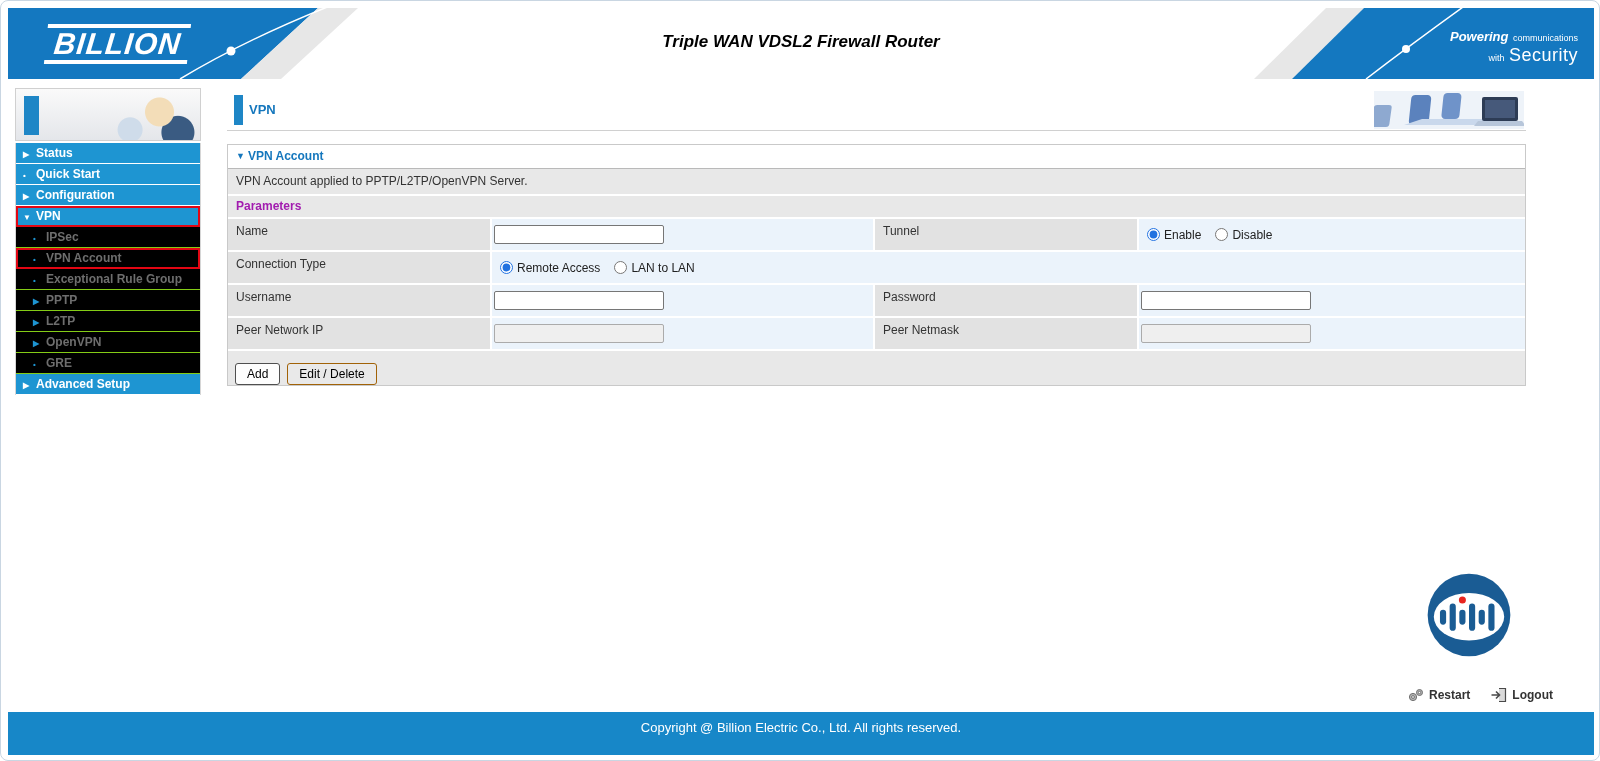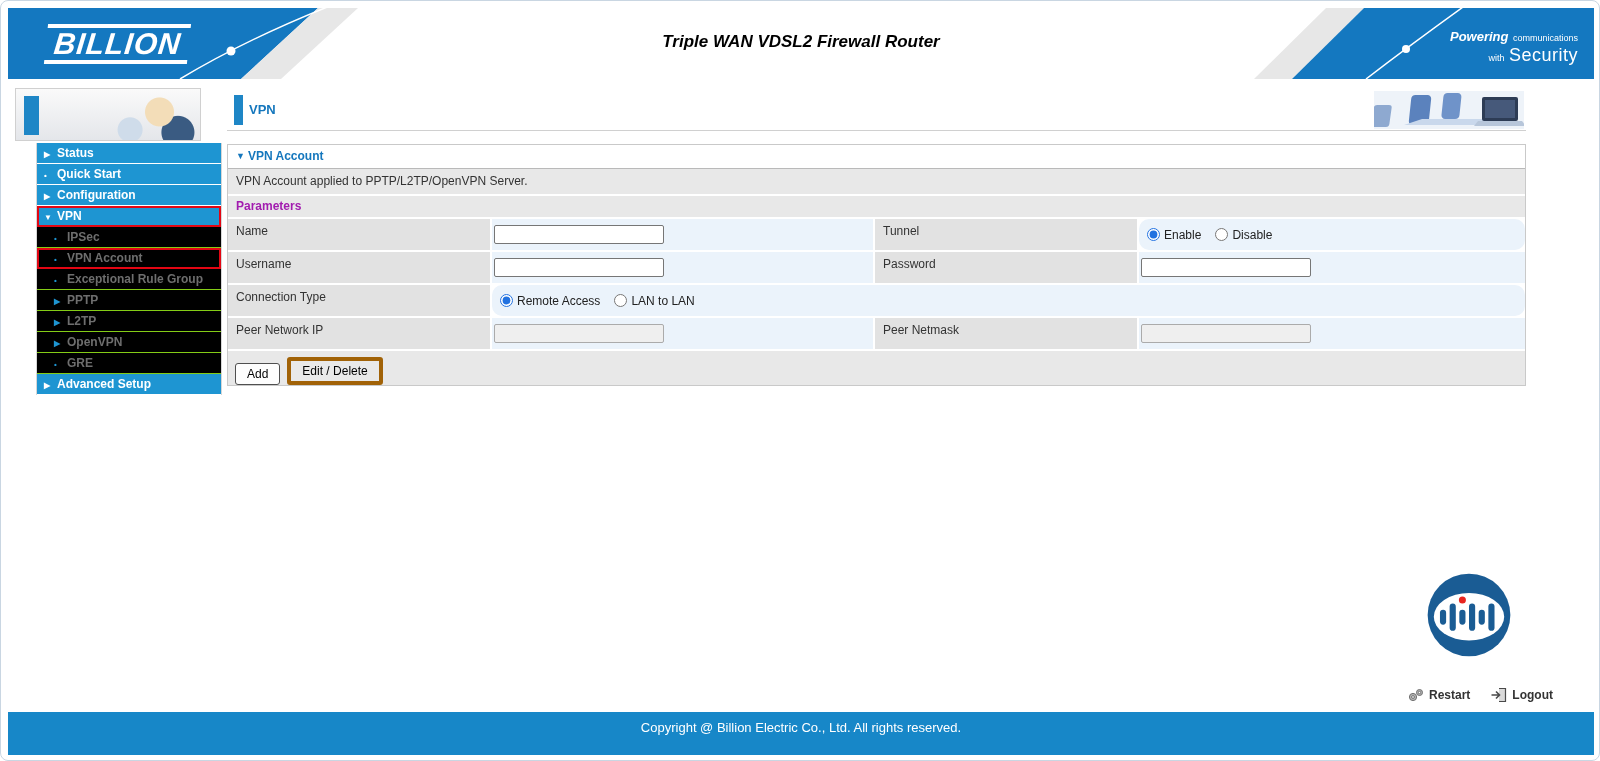--- a/index.html
+++ b/index.html
@@ -26,21 +26,21 @@
   .side-photo { position:absolute; left:14px; top:87px; width:186px; height:53px;
                 border:1px solid #d0d0d0;
                 background:
                   radial-gradient(circle at 78% 45%, #f3ddb8 0 14px, rgba(243,221,184,0) 15px),
                   radial-gradient(circle at 88% 85%, #3a5b82 0 16px, rgba(58,91,130,0) 17px),
                   radial-gradient(circle at 62% 80%, #cfdcea 0 12px, rgba(207,220,234,0) 13px),
                   linear-gradient(180deg,#fafafa,#e4e6ea); }
   .side-photo .bar { position:absolute; left:8px; top:7px; width:15px; height:39px; background:#1e86c6; }
 
   .menu { position:absolute; left:14px; top:142px; width:186px; border-left:1px solid #d6d6d6;
-          border-right:1px solid #d6d6d6;margin-left:21px; }
+          border-right:1px solid #d6d6d6; }
   .mi { height:21px; line-height:21px; font-size:12px; font-weight:bold; cursor:pointer;
         white-space:nowrap; overflow:hidden; }
   .mi .g { display:inline-block; width:10px; margin-right:3px; font-size:8px; vertical-align:0.5px; }
   .mi.blue { background:#1e95d2; color:#fff; padding-left:7px; border-bottom:1px solid #fff; }
   .mi.blue .g { color:#fff; }
   .mi.sub { background:#000000; color:#6e6e6e; padding-left:17px; border-bottom:1px solid #84cc16; }
   .mi.sub .g { color:#1e95d2; }
   .mi.boxed { outline:2px solid #e30613; outline-offset:-2px; }
 
   
@@ -57,33 +57,33 @@
   .sec-hdr .tri { display:inline-block; font-size:9px; margin-right:3px; vertical-align:1px; }
   .row-gray { background:#e8e8e8; border-bottom:2px solid #fff; font-size:12px; color:#333;
               padding-left:8px; }
   .row-desc { height:27px; line-height:25px; }
   .row-params { height:23px; line-height:21px; font-weight:bold; color:#a21caf; }
 
   .frow { display:flex; gap:2px; border-bottom:2px solid #fff; background:#fff; height:33px; }
   .fl { width:262px; background:#e2e2e2; font-size:12px; color:#333; line-height:25px;
         padding-left:8px; flex:none; }
   .fv { background:#ebf3fb; flex:1 1 auto; display:flex; align-items:center; padding-left:2px; }
-  .fv.pad { padding-left:8px;border-radius:10px; }
+  .fv.pad { padding-left:8px; }
   .fv1 { width:381px; flex:none; }
   .txt { width:170px; height:19px; border:1px solid #767676; border-radius:2px; background:#fff;
          font-size:12px; padding:0 3px; font-family:"Liberation Sans", sans-serif; }
   .txt:disabled { background:#efefef; border-color:#ababab; }
   .radio-lab { font-size:12px; color:#222; margin-right:14px; display:inline-flex; align-items:center; }
   .radio-lab input { accent-color:#2272e0; width:13px; height:13px; margin-right:4px; }
 
   .btnrow { background:#e8e8e8; height:34px; display:flex; align-items:flex-end; gap:7px; padding-left:7px; }
   .btn { font-size:12px; font-family:"Liberation Sans", sans-serif; border-radius:3px; cursor:pointer;
          padding:3px 11px; }
   .btn.primary { background:#fdfdfd; border:1px solid #4f4f4f; }
-  .btn.secondary { background:#e9e9e9; border:4px solid #a16207; }
+  .btn.secondary { background:#e9e9e9; border:1px solid #a16207; }
 
   
   .globe { position:absolute; left:1424px; top:570px; }
   .quick-actions { position:absolute; right:46px; top:686px; display:flex; gap:20px; align-items:center; }
   .qa { display:flex; align-items:center; gap:4px; cursor:pointer; font-size:12px; font-weight:bold; color:#333; }
 
   
   .footer { position:absolute; left:7px; top:711px; width:1586px; height:43px; background:#1787c8;
             color:#fff; font-size:13px; text-align:center; line-height:31px; }
 </style>
@@ -179,41 +179,41 @@
           <span>Enable</span>
         </label>
         <label class="radio-lab">
           <input type="radio" name="tunnel" style="">
           <span>Disable</span>
         </label>
       </div>
     </div>
 
     <div class="frow">
+      <div class="fl">Connection Type</div>
+      <div class="fv pad">
+        <label class="radio-lab">
+          <input type="radio" name="conntype" checked="" style="">
+          <span>Remote Access</span>
+        </label>
+        <label class="radio-lab">
+          <input type="radio" name="conntype" style="">
+          <span>LAN to LAN</span>
+        </label>
+      </div>
+    </div>
+
+    <div class="frow">
       <div class="fl">Username</div>
       <div class="fv fv1">
         <input class="txt" type="text" value="" style="">
       </div>
       <div class="fl">Password</div>
       <div class="fv">
         <input class="txt" type="text" value="" style="">
-      </div>
-    </div>
-
-    <div class="frow">
-      <div class="fl">Connection Type</div>
-      <div class="fv pad">
-        <label class="radio-lab">
-          <input type="radio" name="conntype" checked="" style="">
-          <span>Remote Access</span>
-        </label>
-        <label class="radio-lab">
-          <input type="radio" name="conntype" style="">
-          <span>LAN to LAN</span>
-        </label>
       </div>
     </div>
 
     <div class="frow">
       <div class="fl">Peer Network IP</div>
       <div class="fv fv1">
         <input class="txt" type="text" disabled="" value="" style="">
       </div>
       <div class="fl">Peer Netmask</div>
       <div class="fv">

